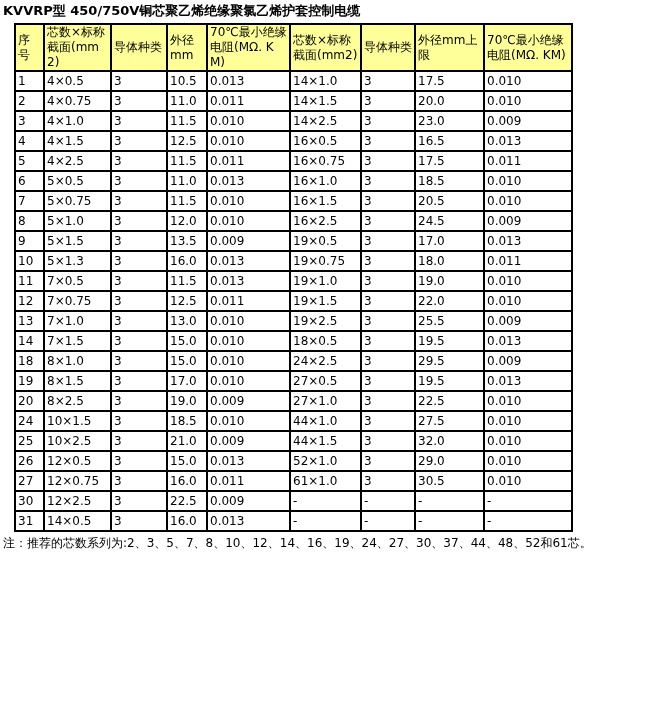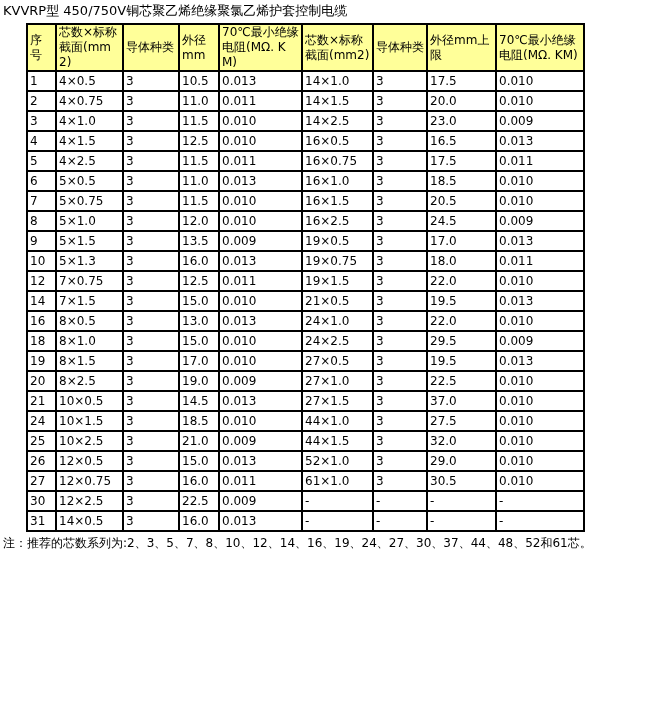--- a/index.html
+++ b/index.html
@@ -4,28 +4,28 @@
 <style>
   html,body{margin:0;padding:0;background:#ffffff;}
   body{
     width:649px;height:719px;overflow:hidden;
     font-family:"DejaVu Sans","Liberation Sans",sans-serif;
     color:#000;
   }
   .page-title{
     margin:2px 0 3px 3px;
     font-size:13px;
-    font-weight:normal;
+    font-weight:bold;
     letter-spacing:0px;
     white-space:nowrap;
   }
   table.spec{
     border-collapse:collapse;
     table-layout:fixed;
-    margin-left:26px;
+    margin-left:14px;
     width:557px;
   }
   table.spec th, table.spec td{
     border:2px solid #000;
     font-size:12px;
     padding:0 2px;
     text-align:left;
     vertical-align:middle;
     overflow:hidden;
     box-sizing:border-box;
@@ -184,51 +184,62 @@
         <td>5×1.3</td>
         <td>3</td>
         <td>16.0</td>
         <td>0.013</td>
         <td>19×0.75</td>
         <td>3</td>
         <td>18.0</td>
         <td>0.011</td>
       </tr>
       <tr>
+        <td>11</td>
+        <td>7×0.5</td>
+        <td>3</td>
+        <td>11.5</td>
+        <td>0.013</td>
+        <td>19×1.0</td>
+        <td>3</td>
+        <td>19.0</td>
+        <td>0.010</td>
+      </tr>
+      <tr>
         <td>12</td>
         <td>7×0.75</td>
         <td>3</td>
         <td>12.5</td>
         <td>0.011</td>
         <td>19×1.5</td>
         <td>3</td>
         <td>22.0</td>
         <td>0.010</td>
       </tr>
       <tr>
+        <td>13</td>
+        <td>7×1.0</td>
+        <td>3</td>
+        <td>13.0</td>
+        <td>0.010</td>
+        <td>19×2.5</td>
+        <td>3</td>
+        <td>25.5</td>
+        <td>0.009</td>
+      </tr>
+      <tr>
         <td>14</td>
         <td>7×1.5</td>
         <td>3</td>
         <td>15.0</td>
         <td>0.010</td>
-        <td>21×0.5</td>
+        <td>18×0.5</td>
         <td>3</td>
         <td>19.5</td>
         <td>0.013</td>
-      </tr>
-      <tr>
-        <td>16</td>
-        <td>8×0.5</td>
-        <td>3</td>
-        <td>13.0</td>
-        <td>0.013</td>
-        <td>24×1.0</td>
-        <td>3</td>
-        <td>22.0</td>
-        <td>0.010</td>
       </tr>
       <tr>
         <td>18</td>
         <td>8×1.0</td>
         <td>3</td>
         <td>15.0</td>
         <td>0.010</td>
         <td>24×2.5</td>
         <td>3</td>
         <td>29.5</td>
@@ -247,31 +258,20 @@
       </tr>
       <tr>
         <td>20</td>
         <td>8×2.5</td>
         <td>3</td>
         <td>19.0</td>
         <td>0.009</td>
         <td>27×1.0</td>
         <td>3</td>
         <td>22.5</td>
-        <td>0.010</td>
-      </tr>
-      <tr>
-        <td>21</td>
-        <td>10×0.5</td>
-        <td>3</td>
-        <td>14.5</td>
-        <td>0.013</td>
-        <td>27×1.5</td>
-        <td>3</td>
-        <td>37.0</td>
         <td>0.010</td>
       </tr>
       <tr>
         <td>24</td>
         <td>10×1.5</td>
         <td>3</td>
         <td>18.5</td>
         <td>0.010</td>
         <td>44×1.0</td>
         <td>3</td>

